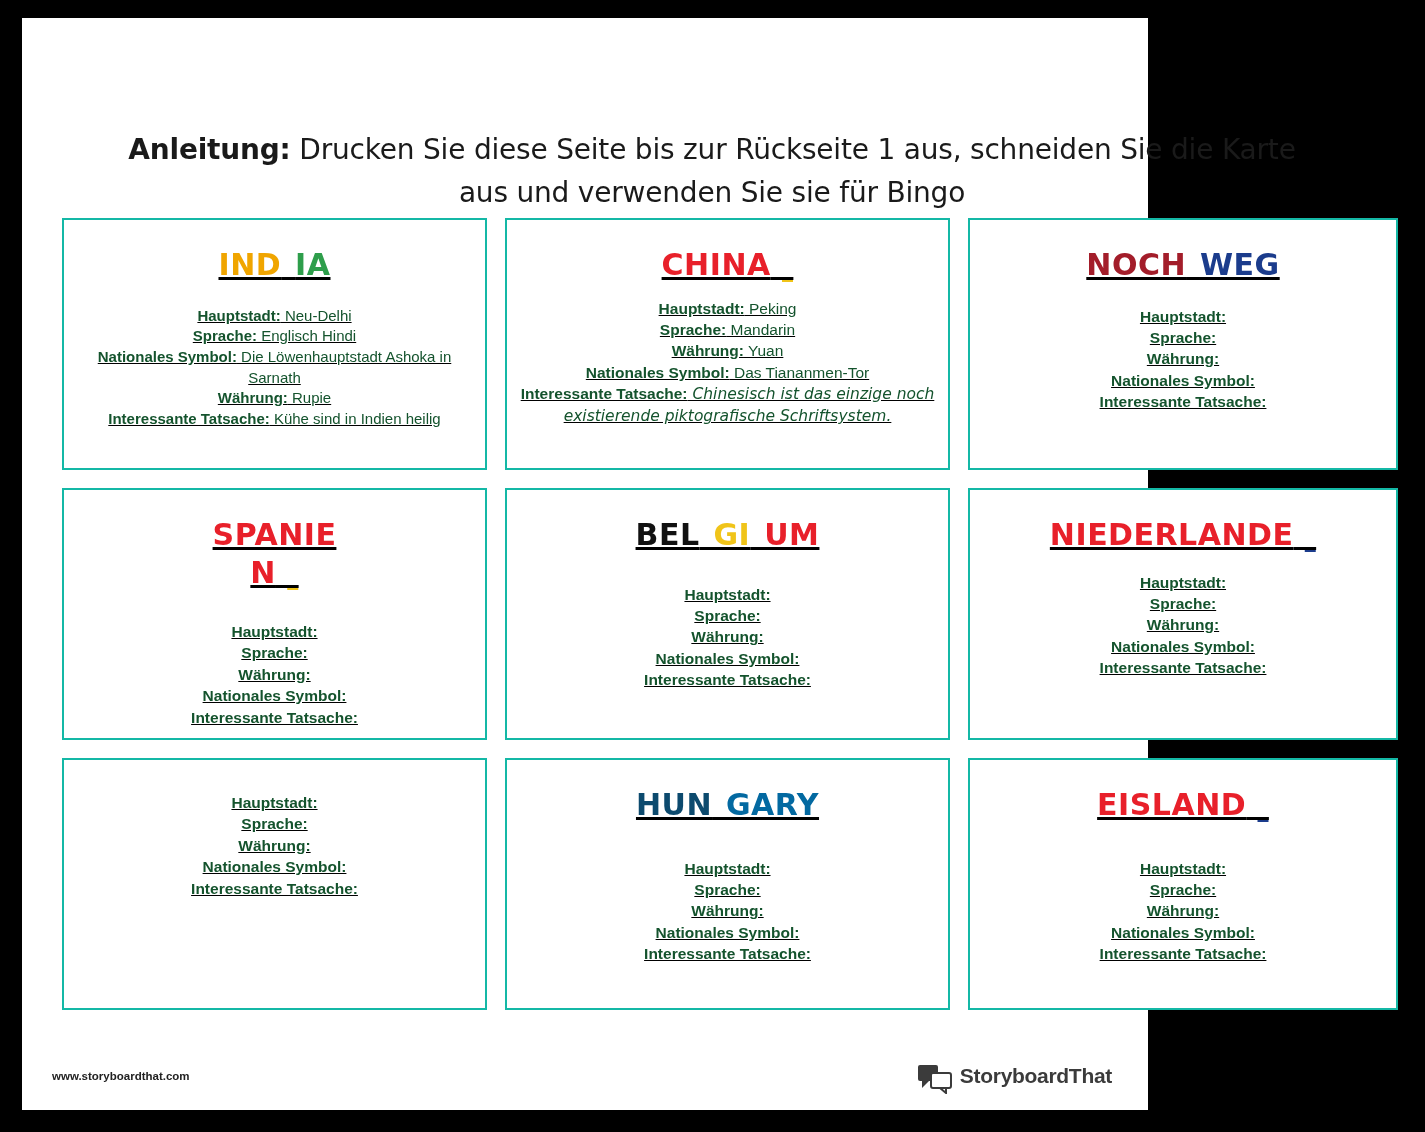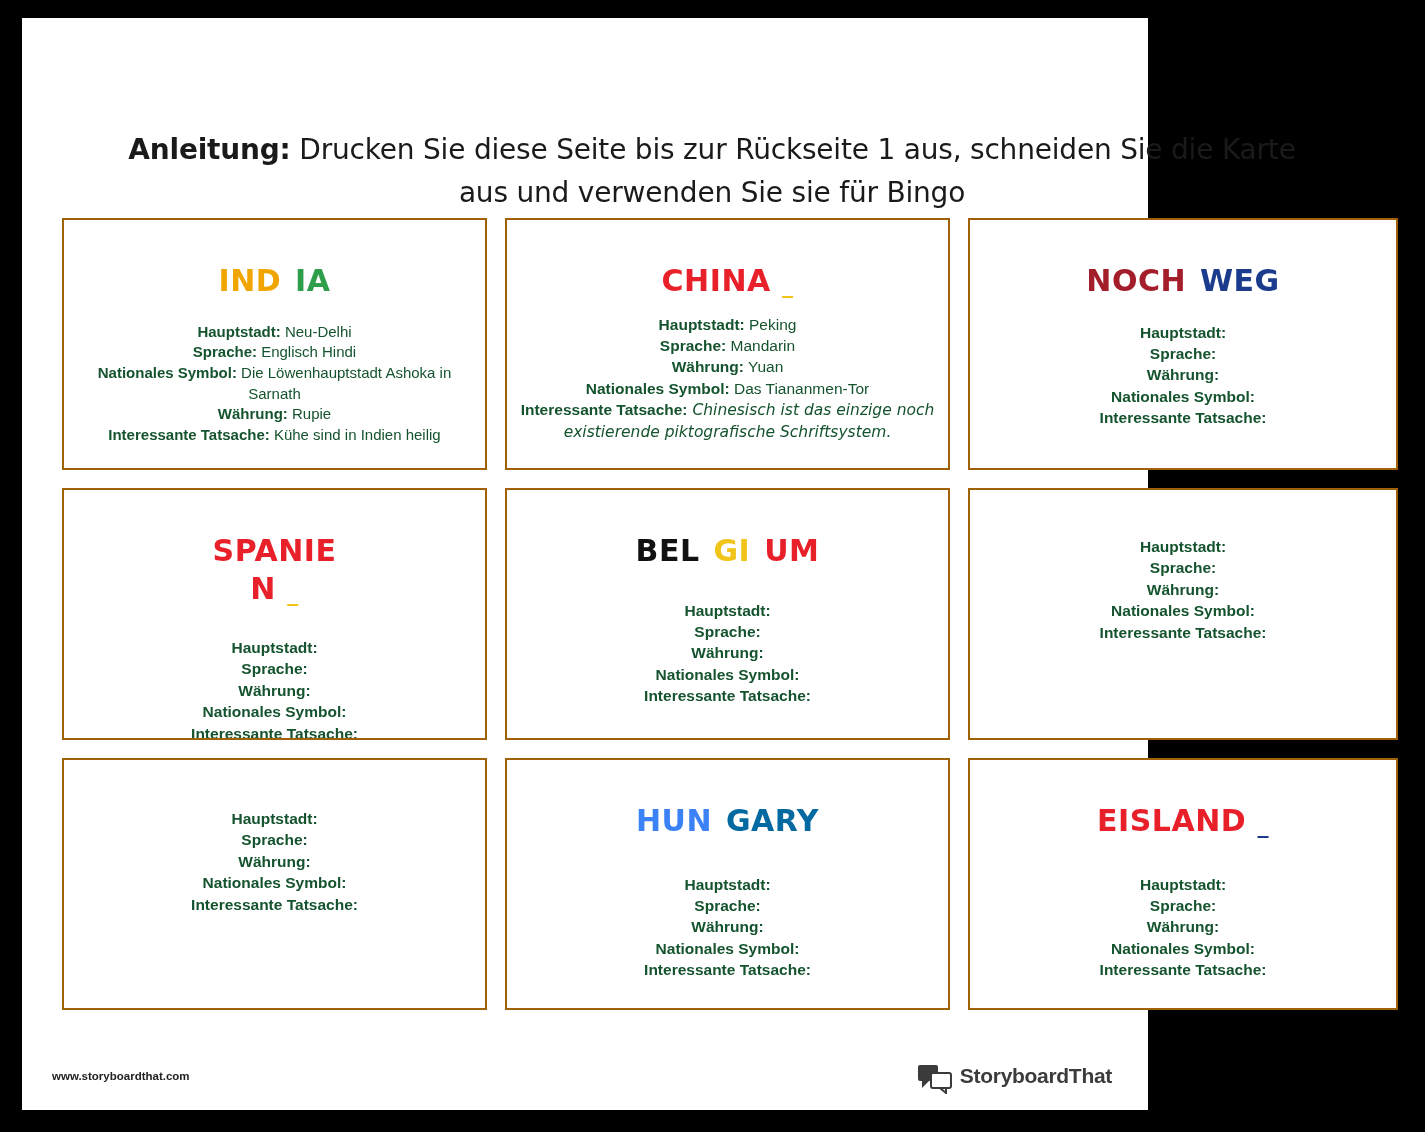--- a/index.html
+++ b/index.html
@@ -36,25 +36,26 @@
     position: absolute;
     left: 20px; top: 200px;
     width: 1340px;
     display: grid;
     grid-template-columns: 425px 445px 430px;
     grid-template-rows: 252px 252px 252px;
     gap: 18px 18px;
     padding-left: 20px;
   }
   .card {
-    border: 2px solid #a16207;
+    border: 2px solid #14b8a6;
     background: #fff;
     position: relative;
     overflow: hidden;
-    padding: 28px 12px;
+    padding: 12px 12px;
+    text-decoration: underline;
   }
   .card-title {
     text-align: center;
     font-family: "DejaVu Sans", sans-serif;
     font-weight: bold;
     font-size: 30px;
     line-height: 1.25;
     letter-spacing: 0.5px;
     margin-top: 14px;
     word-spacing: 3px;
@@ -167,39 +168,40 @@
         <div class="card-title"><span style="color: rgb(17, 17, 17);">BEL</span><span style="color: rgb(240, 196, 25);"> GI</span><span style="color: rgb(232, 32, 42);"> UM</span></div>
         <div class="card-body">
           <p><span class="lbl">Hauptstadt:</span></p>
           <p><span class="lbl">Sprache:</span></p>
           <p><span class="lbl">Währung:</span></p>
           <p><span class="lbl">Nationales Symbol:</span></p>
           <p><span class="lbl">Interessante Tatsache:</span></p>
         </div>
       </div>
       <div class="card c-netherlands">
+        <div class="card-title"><span style="color: rgb(232, 32, 42);">NIEDERLANDE</span><span class="u" style="color: rgb(27, 60, 140);"> _</span></div>
         <div class="card-body">
           <p><span class="lbl">Hauptstadt:</span></p>
           <p><span class="lbl">Sprache:</span></p>
           <p><span class="lbl">Währung:</span></p>
           <p><span class="lbl">Nationales Symbol:</span></p>
           <p><span class="lbl">Interessante Tatsache:</span></p>
         </div>
       </div>
       <div class="card c-sweden">
         <div class="card-body">
           <p><span class="lbl">Hauptstadt:</span></p>
           <p><span class="lbl">Sprache:</span></p>
           <p><span class="lbl">Währung:</span></p>
           <p><span class="lbl">Nationales Symbol:</span></p>
           <p><span class="lbl">Interessante Tatsache:</span></p>
         </div>
       </div>
       <div class="card c-hungary">
-        <div class="card-title"><span style="color: #3b82f6;">HUN</span><span style="color: rgb(0, 0, 0);"> </span><span style="color: #0369a1;">GARY</span></div>
+        <div class="card-title"><span style="color: #0c4a6e;">HUN</span><span style="color: rgb(0, 0, 0);"> </span><span style="color: #0369a1;">GARY</span></div>
         <div class="card-body">
           <p><span class="lbl">Hauptstadt:</span></p>
           <p><span class="lbl">Sprache:</span></p>
           <p><span class="lbl">Währung:</span></p>
           <p><span class="lbl">Nationales Symbol:</span></p>
           <p><span class="lbl">Interessante Tatsache:</span></p>
         </div>
       </div>
       <div class="card c-iceland">
         <div class="card-title"><span style="color: rgb(232, 32, 42);">EISLAND</span><span class="u" style="color: rgb(27, 60, 140);"> _</span></div>

